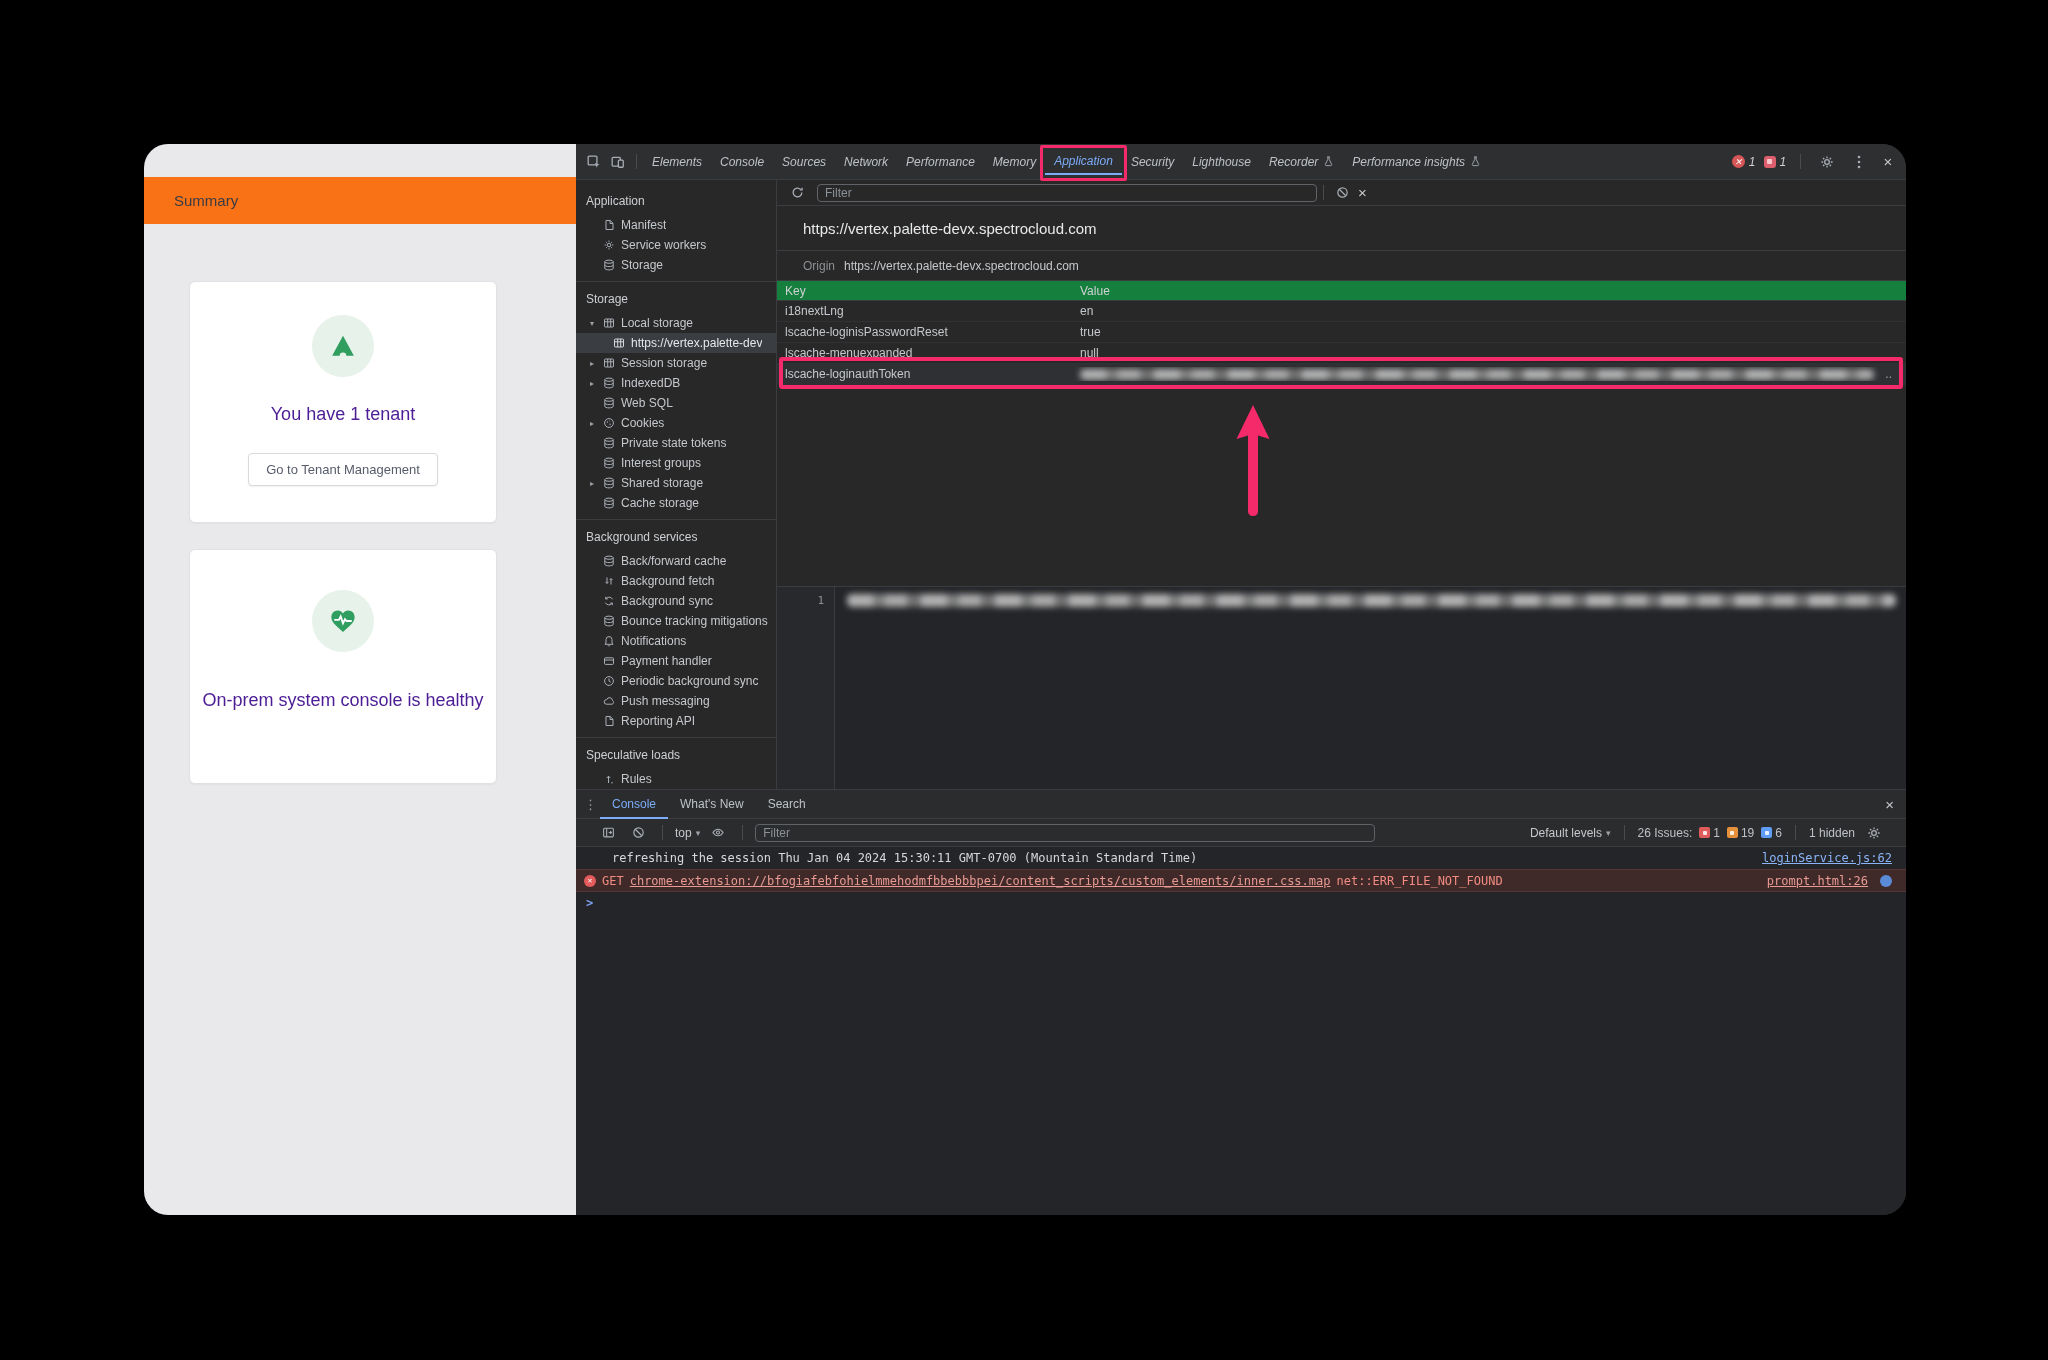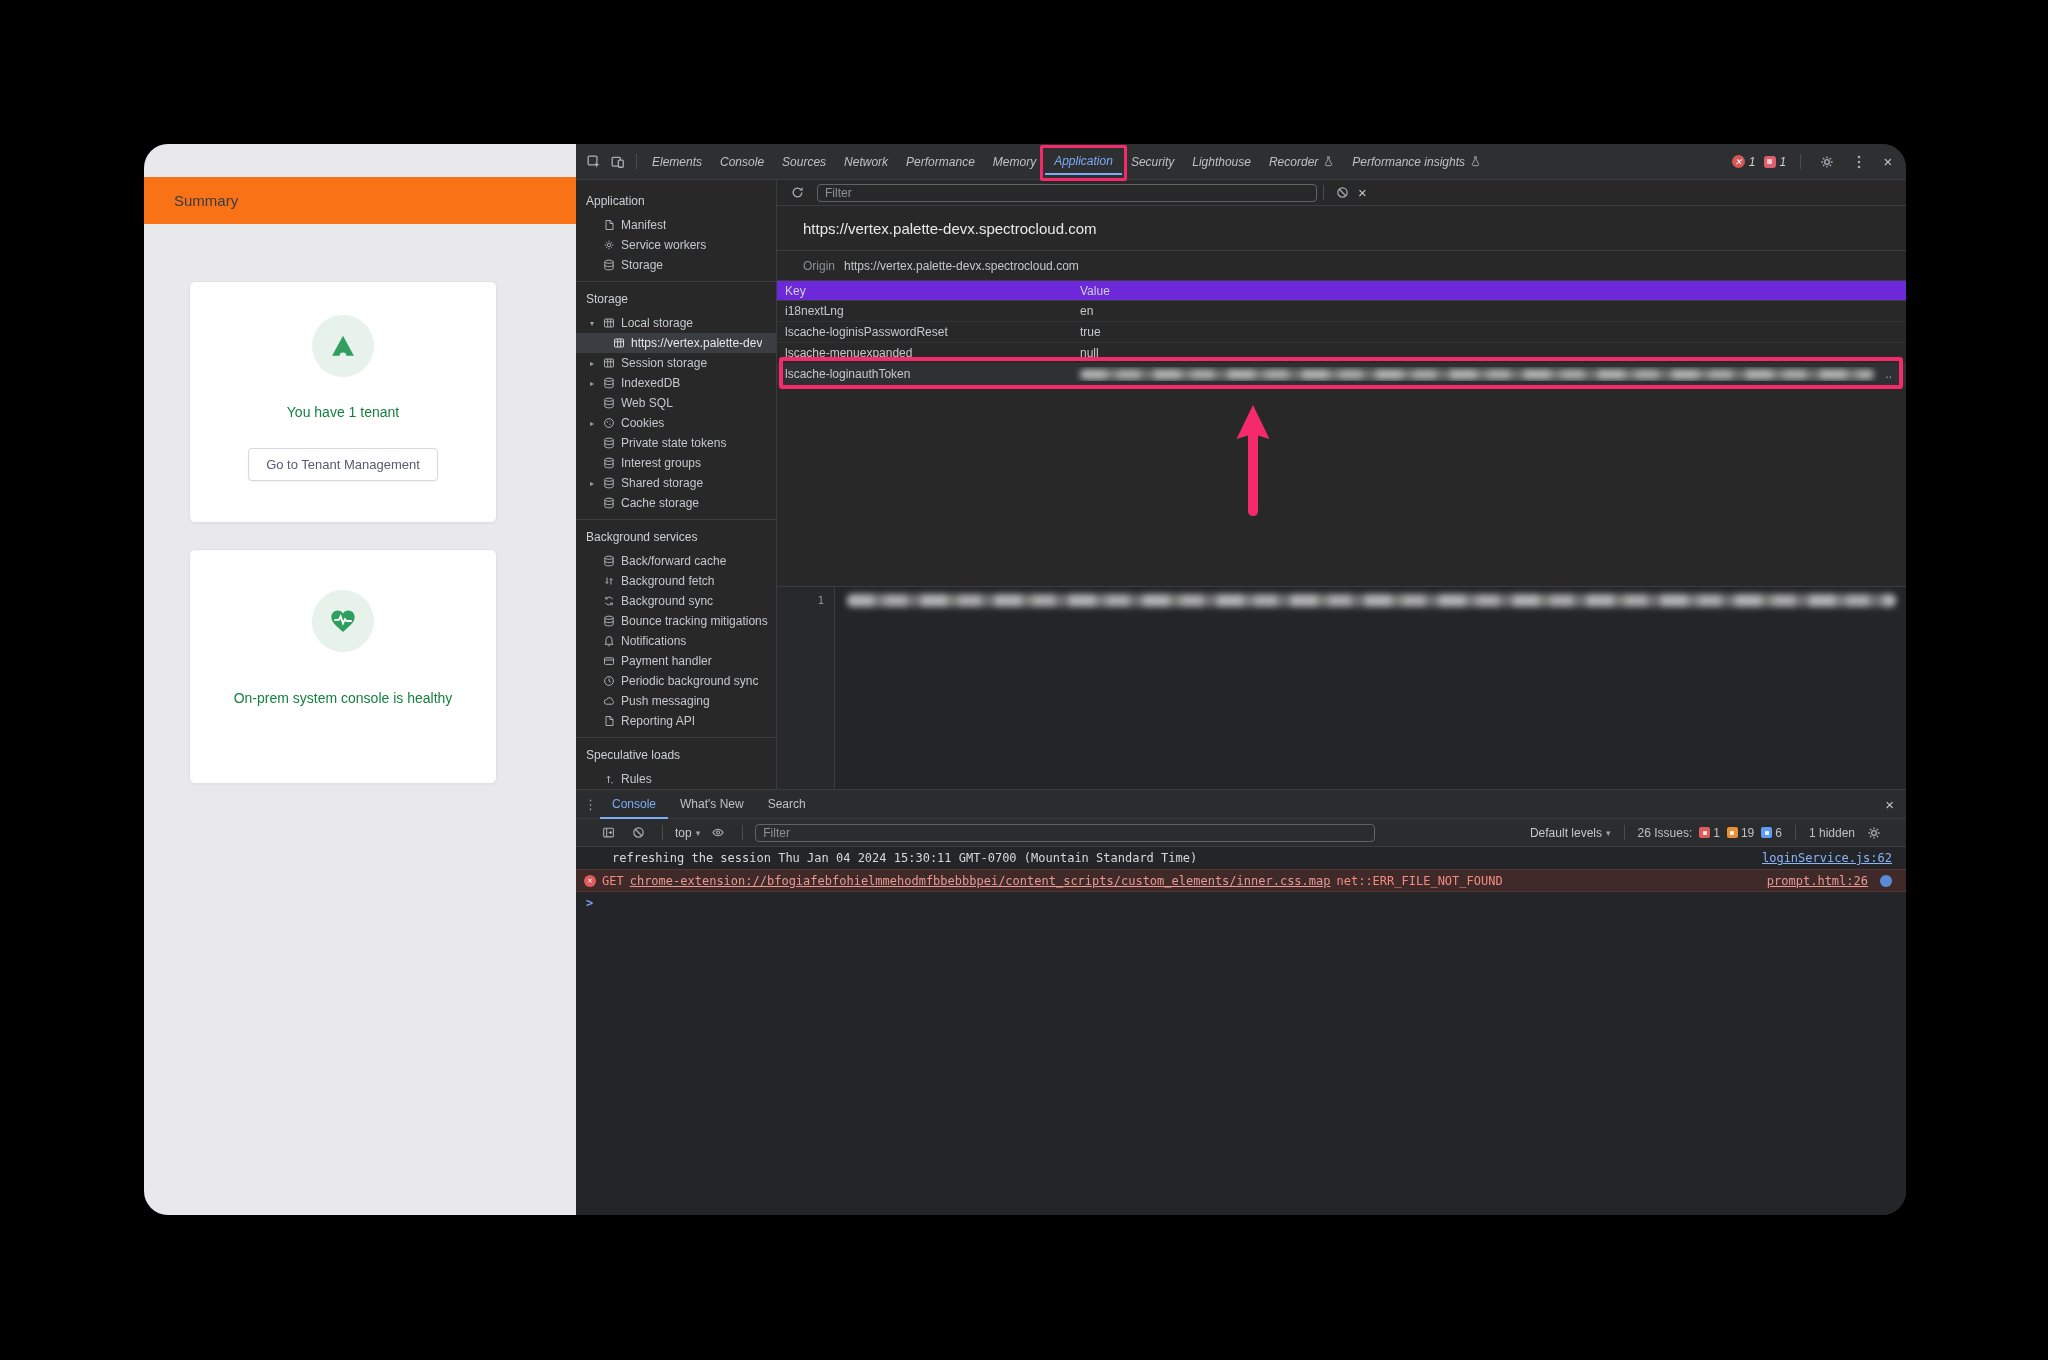--- a/index.html
+++ b/index.html
@@ -7,21 +7,21 @@
   .win { position:absolute; left:144px; top:144px; width:1762px; height:1071px; border-radius:24px; overflow:hidden; display:flex; background:#282828; }
 
   
   .lp { width:432px; background:#e9e9ec; display:flex; flex-direction:column; flex:none; }
   .lph { height:47px; background:#f97316; display:flex; align-items:center; padding-left:30px; font-size:15px; color:#393b42; flex:none;margin-top:33px; }
   .lpb { padding:57px 0 0 45px; }
   .card { width:308px; background:#fff; border:1px solid #e1e1e5; border-radius:6px; display:flex; flex-direction:column; align-items:center; box-shadow:0 1px 2px rgba(0,0,0,.04); }
   .card.tenant { height:242px; padding-top:33px; }
   .card.health { height:235px; padding-top:40px; margin-top:26px; }
   .cicon { width:62px; height:62px; border-radius:50%; background:#e7f2eb; display:flex; align-items:center; justify-content:center; }
-  .ctext { margin-top:27px; font-size:14px; color:#15803d; }
+  .ctext { margin-top:27px; font-size:18px; color:#4c1d95; }
   .card.health .ctext { margin-top:38px; }
   .cbtn { margin-top:28px; background:#fff; border:1px solid #d8d8dd; border-radius:4px; padding:8px 17px; font-size:13px; color:#575c6b; box-shadow:0 1px 2px rgba(0,0,0,.06); cursor:pointer; font-family:"Liberation Sans", sans-serif; }
 
   
   .dt { flex:1; display:flex; flex-direction:column; background:#282828; color:#c5c8cc; font-size:12px; min-width:0; }
   .icsvg { display:inline-flex; vertical-align:middle; }
   .vdiv { width:1px; height:15px; background:#4a4b4e; margin:0 6px; flex:none; }
 
   
   .dtt { height:36px; background:#2e2f31; border-bottom:1px solid #3b3c3f; display:flex; align-items:center; padding:0 6px; flex:none;font-style:italic; }
@@ -51,21 +51,21 @@
 
   .main { flex:1; position:relative; display:flex; flex-direction:column; min-width:0; }
   .mtb { height:26px; border-bottom:1px solid #3b3c3f; display:flex; align-items:center; padding:0 8px; flex:none; }
   .finput { background:transparent; border:1px solid #5f6368; border-radius:4px; height:18px; color:#c5c8cc; font-size:12px; padding:0 7px; outline:none; font-family:"Liberation Sans", sans-serif; }
   .finput::placeholder { color:#8d9297; }
   .mtb .finput { width:500px; margin-left:8px; }
   .urlrow { height:45px; border-bottom:1px solid #3b3c3f; display:flex; align-items:center; padding-left:26px; font-size:15px; color:#e8e9eb; flex:none; }
   .originrow { height:30px; border-bottom:1px solid #3b3c3f; display:flex; align-items:center; padding-left:26px; gap:9px; flex:none; }
   .originrow .olbl { color:#8b9095; }
   .grid { display:grid; grid-template-columns:295px 1fr; align-items:center; }
-  .thead { height:20px; background:#6d28d9; border-bottom:1px solid #3b3c3f; color:#cfd1d4; flex:none; }
+  .thead { height:20px; background:#15803d; border-bottom:1px solid #3b3c3f; color:#cfd1d4; flex:none; }
   .thead span { padding-left:8px; }
   .trow { height:21px; border-bottom:1px solid #303134; flex:none; }
   .trow span { padding-left:8px; white-space:nowrap; overflow:hidden; }
   .trow.hl { background:#2f3033; }
   .blurwrap { display:flex; align-items:center; gap:3px; padding-right:14px; }
   .blurbar { height:11px; flex:1; border-radius:5px; opacity:.85; filter:blur(3px);
     background:repeating-linear-gradient(90deg,#c9c9c9 0 26px,#8f8f8f 26px 38px,#bfbfbf 38px 60px,#7f7f7f 60px 74px); }
   .filler { height:201px; flex:none; }
   .annrow { position:absolute; left:2px; right:3px; top:177px; height:32px; border:4px solid #f42a6b; border-radius:3px; z-index:5; pointer-events:none; }
   .arrow { position:absolute; left:458px; top:224px; z-index:5; pointer-events:none; }

